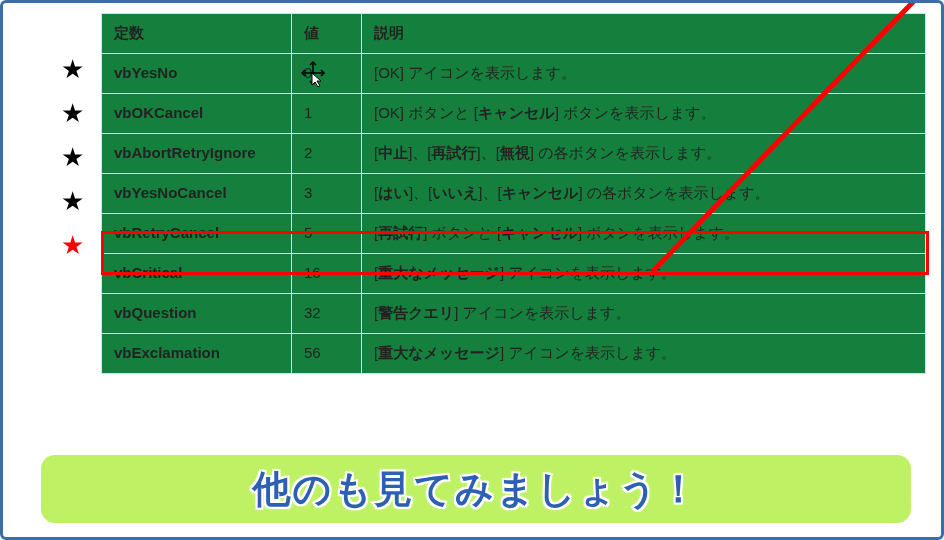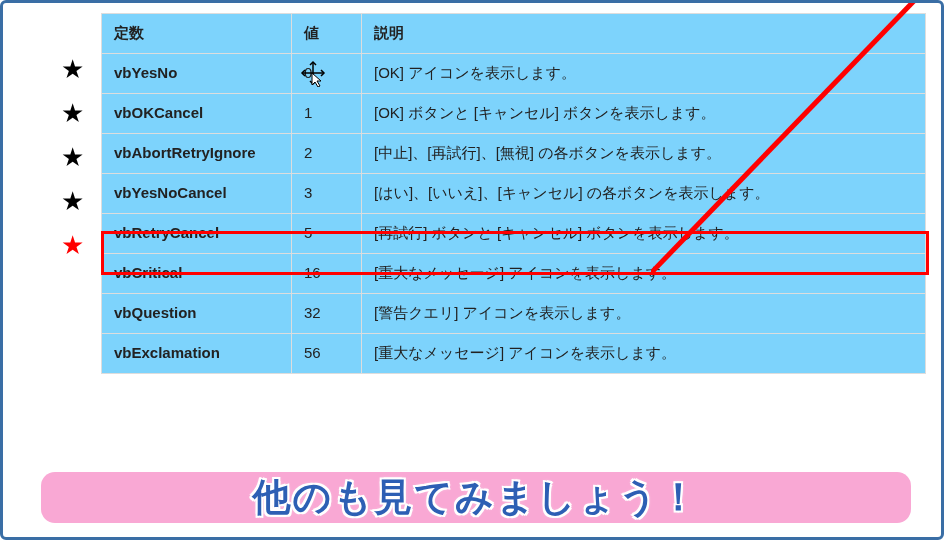--- a/index.html
+++ b/index.html
@@ -22,30 +22,30 @@
   table {
     border-collapse: collapse;
     width: 100%;
     font-size: 15px;
   }
   th, td {
     border: 1px solid #ddd;
     padding: 10px 12px;
     text-align: left;
     vertical-align: top;
-    background: #7dd3fc;
+    background: #15803d;
   }
   th {
     font-weight: bold;
     color: #222;
   }
   td.const { font-weight: bold; color: #222; width: 190px; }
   td.val { width: 70px; color: #222; }
   td.desc { color: #222; }
-  td.desc b { font-weight: normal; }
+  td.desc b { font-weight: bold; }
   .star-col {
     position: absolute;
     left: 58px;
     top: 53px;
     font-size: 26px;
     line-height: 1;
   }
   .star {
     display: block;
     color: #000;
@@ -65,22 +65,22 @@
     left: 296px;
     top: 56px;
     font-size: 22px;
     pointer-events: none;
   }
   .banner {
     position: absolute;
     left: 38px;
     bottom: 14px;
     width: 870px;
-    height: 51px;
-    background: #f9a8d4;
+    height: 68px;
+    background: #bef264;
     border-radius: 14px;
     display: flex;
     align-items: center;
     justify-content: center;
   }
   .banner-text {
     font-size: 38px;
     font-weight: bold;
     color: #2d5fb4;
     -webkit-text-stroke: 3px #fff;

